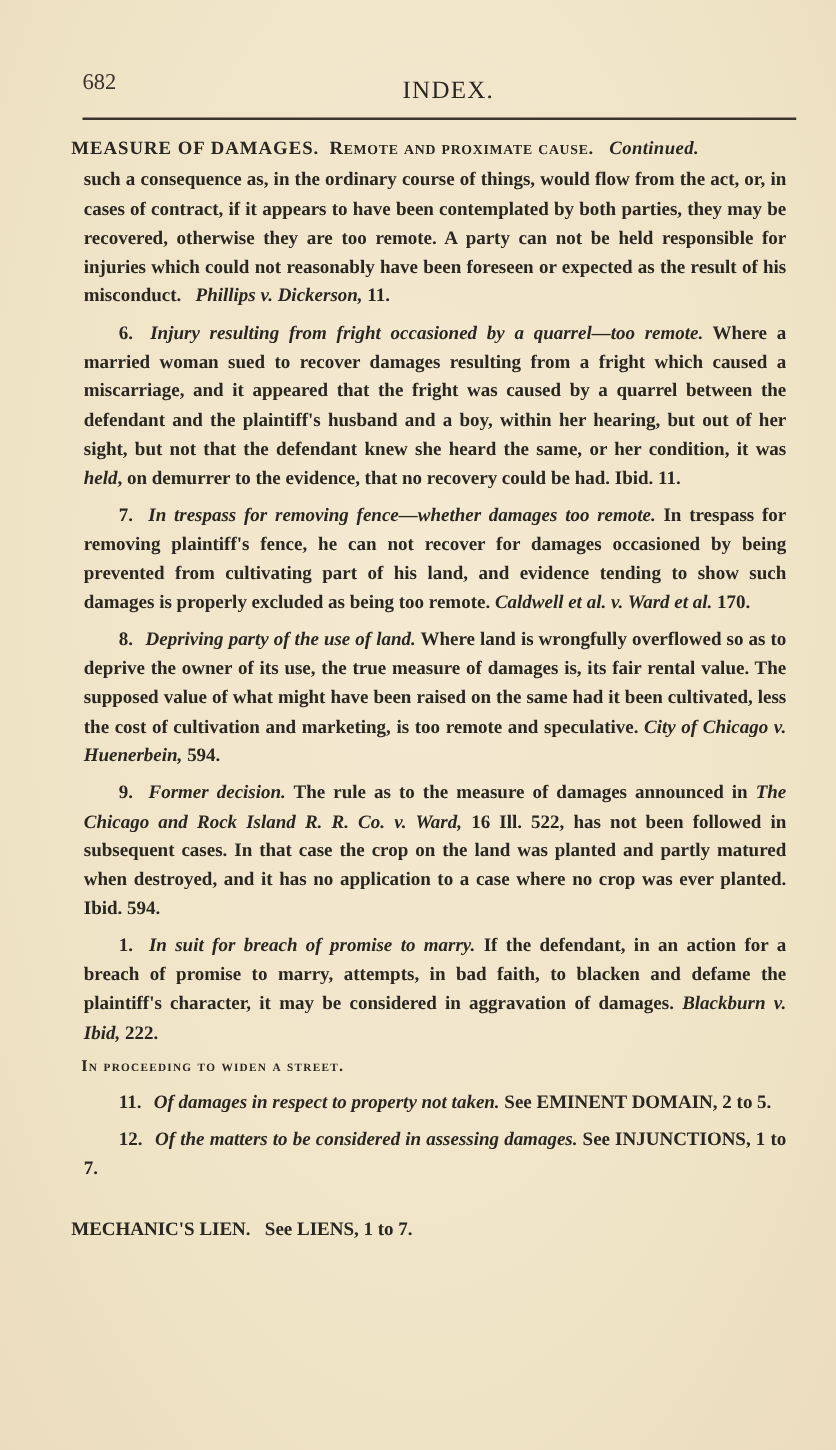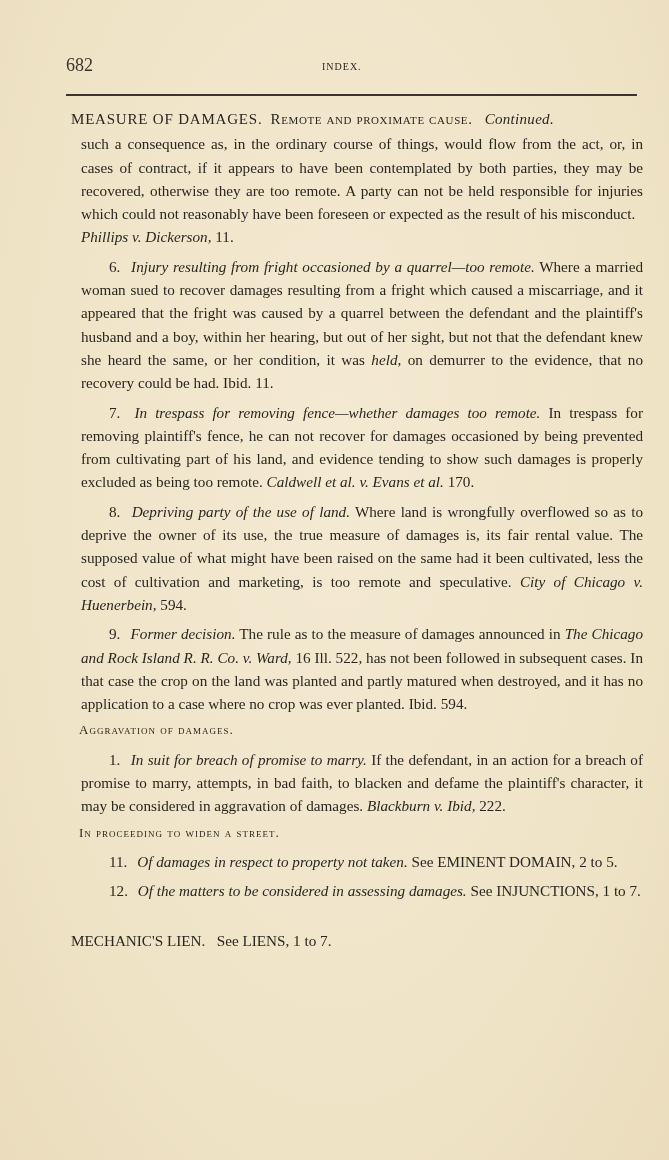--- a/index.html
+++ b/index.html
@@ -7,23 +7,23 @@
       width: 669px; height: 1160px; overflow: hidden;
       background: #f1e6cb;
       background-image: radial-gradient(ellipse at 50% 40%, #f4ead2 0%, #efe3c6 70%, #eadcbc 100%);
       font-family: "DejaVu Serif", "Liberation Serif", serif;
       color: #2a2620;
       position: relative;
     }
     .page { position: absolute; left: 0; top: 0; width: 669px; height: 888px; }
     .header { position: absolute; top: 55px; left: 66px; width: 571px; height: 24px; }
     .page-num { position: absolute; left: 0; top: 0; font-size: 18px; color: #3a342c; font-family: "Liberation Serif", serif; }
-    .running-title { position: absolute; left: 256px; top: 6px; font-size: 10px; letter-spacing: 1px; font-family: "Liberation Serif", serif; }
+    .running-title { position: absolute; left: 256px; top: 6px; font-size: 20px; letter-spacing: 1px; font-family: "Liberation Serif", serif; }
     .rule { position: absolute; top: 94px; left: 66px; width: 571px; height: 2px; background: #3b352d; }
-    .content { position: absolute; top: 108px; left: 71px; width: 572px; font-family: "Liberation Serif", serif; font-size: 15.2px; line-height: 23.3px; }
+    .content { position: absolute; top: 108px; left: 57px; width: 572px; font-family: "Liberation Serif", serif; font-size: 15.2px; line-height: 23.3px; font-weight: bold; }
     .heading { margin: 0; font-size: 15px; letter-spacing: 0.3px; }
     .heading .caps-main { letter-spacing: 0.8px; }
     .sc { font-variant: small-caps; letter-spacing: 0.6px; }
     .it { font-style: italic; }
     .para { margin: 0; padding-left: 10px; text-align: justify; }
     .para.first { margin-top: 1px; }
     .entry { margin: 6px 0 0 10px; text-align: justify; text-indent: 28px; }
     .subhead { margin: 3px 0 0 8px; font-size: 13px; font-variant: small-caps; letter-spacing: 1px; }
     .final { margin-top: 26px; margin-left: -10px; }
     .entry .num { margin-right: 6px; }
@@ -54,41 +54,40 @@
       <span class="num">6.</span>
       <span class="it">Injury resulting from fright occasioned by a quarrel—too remote.</span>
       <span>Where a married woman sued to recover damages resulting from a fright which caused a miscarriage, and it appeared that the fright was caused by a quarrel between the defendant and the plaintiff's husband and a boy, within her hearing, but out of her sight, but not that the defendant knew she heard the same, or her condition, it was</span>
       <span class="it">held</span><span>, on demurrer to the evidence, that no recovery could be had.  Ibid. 11.</span>
     </p>
 
     <p class="entry">
       <span class="num">7.</span>
       <span class="it">In trespass for removing fence—whether damages too remote.</span>
       <span>In trespass for removing plaintiff's fence, he can not recover for damages occasioned by being prevented from cultivating part of his land, and evidence tending to show such damages is properly excluded as being too remote.</span>
-      <span class="it">Caldwell et al. v. Evans et al.</span>
+      <span class="it">Caldwell et al. v. Ward et al.</span>
       <span>170.</span>
     </p>
 
     <p class="entry">
       <span class="num">8.</span>
       <span class="it">Depriving party of the use of land.</span>
       <span>Where land is wrongfully overflowed so as to deprive the owner of its use, the true measure of damages is, its fair rental value.  The supposed value of what might have been raised on the same had it been cultivated, less the cost of cultivation and marketing, is too remote and speculative.</span>
       <span class="it">City of Chicago v. Huenerbein,</span>
       <span>594.</span>
     </p>
 
     <p class="entry">
       <span class="num">9.</span>
       <span class="it">Former decision.</span>
       <span>The rule as to the measure of damages announced in</span>
       <span class="it">The Chicago and Rock Island R. R. Co. v. Ward,</span>
       <span>16 Ill. 522, has not been followed in subsequent cases.  In that case the crop on the land was planted and partly matured when destroyed, and it has no application to a case where no crop was ever planted.  Ibid. 594.</span>
     </p>
 
-    <p class="subhead">Aggravation of damages.</p>
     <p class="entry">
       <span class="num">1.</span>
       <span class="it">In suit for breach of promise to marry.</span>
       <span>If the defendant, in an action for a breach of promise to marry, attempts, in bad faith, to blacken and defame the plaintiff's character, it may be considered in aggravation of damages.</span>
       <span class="it">Blackburn v. Ibid,</span>
       <span>222.</span>
     </p>
 
     <p class="subhead">In proceeding to widen a street.</p>
     <p class="entry">

